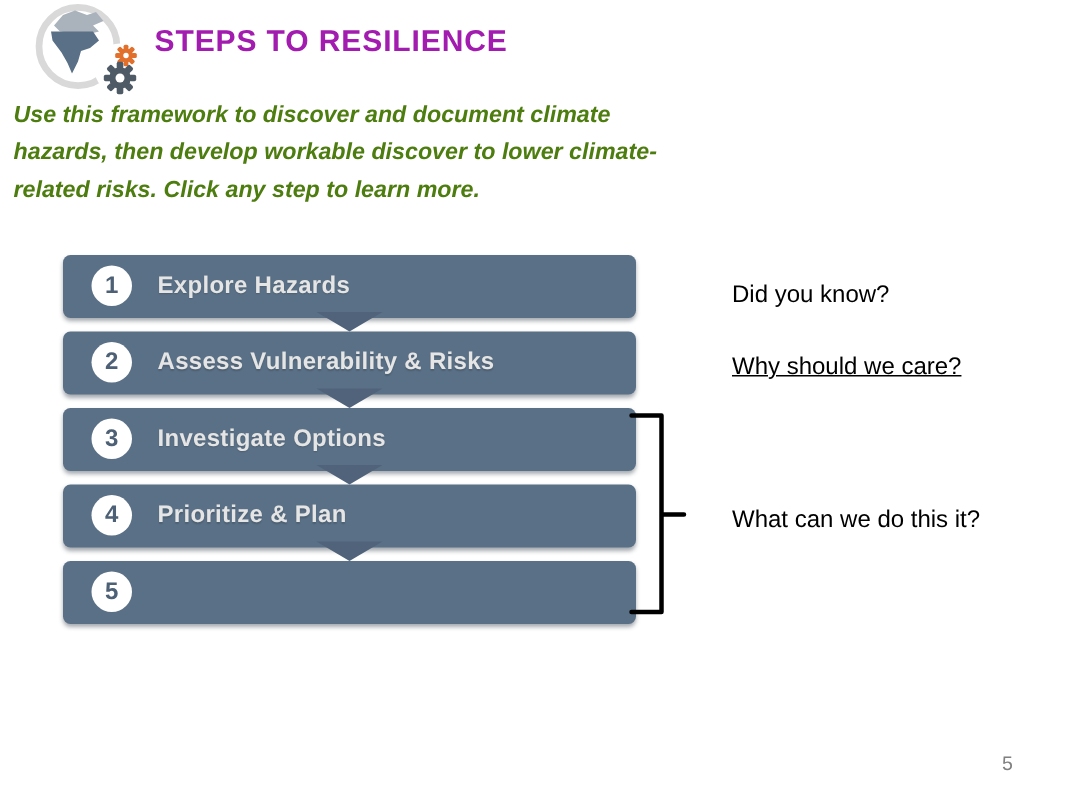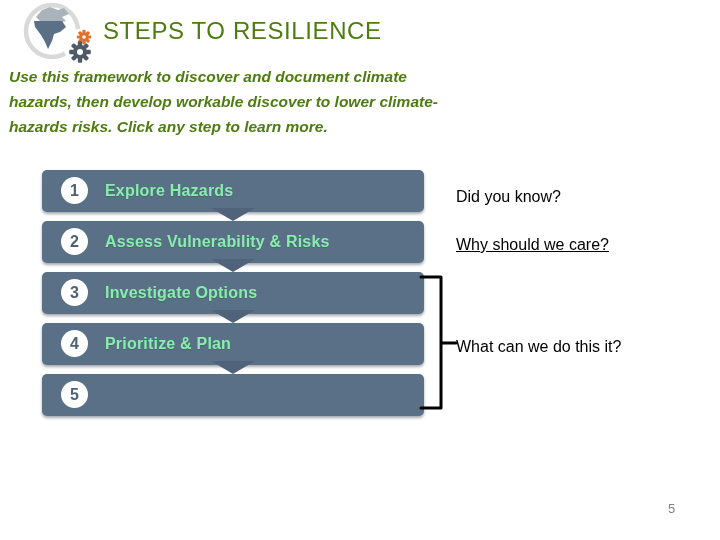--- a/index.html
+++ b/index.html
@@ -5,21 +5,21 @@
   html,body { margin:0; padding:0; background:#fff; }
   .slide {
     position:relative; width:720px; height:540px; background:#ffffff;
     font-family:"Liberation Sans", sans-serif; overflow:hidden;
   }
 
   
   .logo-wrap { position:absolute; left:12px; top:1px; width:88px; height:64px; }
   .page-title {
     position:absolute; left:103px; top:17px; margin:0;
-    font-size:24px; font-weight:400; letter-spacing:0.6px; color:#4d7c0f;
+    font-size:20px; font-weight:700; letter-spacing:0.6px; color:#a21caf;
   }
 
   
   .intro {
     position:absolute; left:9px; top:64px; width:470px;
     font-size:15.5px; font-style:italic; font-weight:600;
     color:#4d7c0f; line-height:25px;
   }
 
   
@@ -29,32 +29,32 @@
     background:#5a7086; border-radius:5px;
     box-shadow:0 2px 3px rgba(55,65,78,0.45);
     display:flex; align-items:center; cursor:pointer;
   }
   .step .num {
     position:absolute; left:19px; top:7px; width:27px; height:27px;
     border-radius:50%; background:#ffffff; color:#4d6075;
     font-weight:700; font-size:16px; line-height:27px; text-align:center;
   }
   .step .label {
-    margin-left:63px; color:#86efac; font-size:16px; font-weight:600;
+    margin-left:63px; color:#e5e5e5; font-size:16px; font-weight:600;
     letter-spacing:0.2px; text-shadow:0 1px 1px rgba(0,0,0,0.15);
   }
   .connector {
     position:absolute; left:50%; bottom:-9px; transform:translateX(-50%);
     width:0; height:0; z-index:2;
     border-left:22px solid transparent; border-right:22px solid transparent;
     border-top:13px solid #50637a;
   }
 
   
-  .q { position:absolute; left:456px; margin:0; font-size:16px; color:#000000; }
+  .q { position:absolute; left:488px; margin:0; font-size:16px; color:#000000; }
   .q1 { top:188px; }
   .q2 { top:236px;text-decoration:underline; }
   .q3 { top:338px; }
   .q3 .emph { }
 
   
   .bracket { position:absolute; left:415px; top:270px; }
 
   
   .page-number {
@@ -101,21 +101,21 @@
         <circle r="3" fill="#ffffff"></circle>
       </g>
     </svg>
   </div>
 
   <h1 class="page-title">STEPS TO RESILIENCE</h1>
 
   <div class="intro">
     <div>Use this framework to discover and document climate</div>
     <div>hazards, then develop workable discover to lower climate-</div>
-    <div>hazards risks. Click any step to learn more.</div>
+    <div>related risks. Click any step to learn more.</div>
   </div>
 
   <div class="steps">
     <div class="step">
       <span class="num">1</span>
       <span class="label">Explore Hazards</span>
       <div class="connector"></div>
     </div>
     <div class="step">
       <span class="num">2</span>

